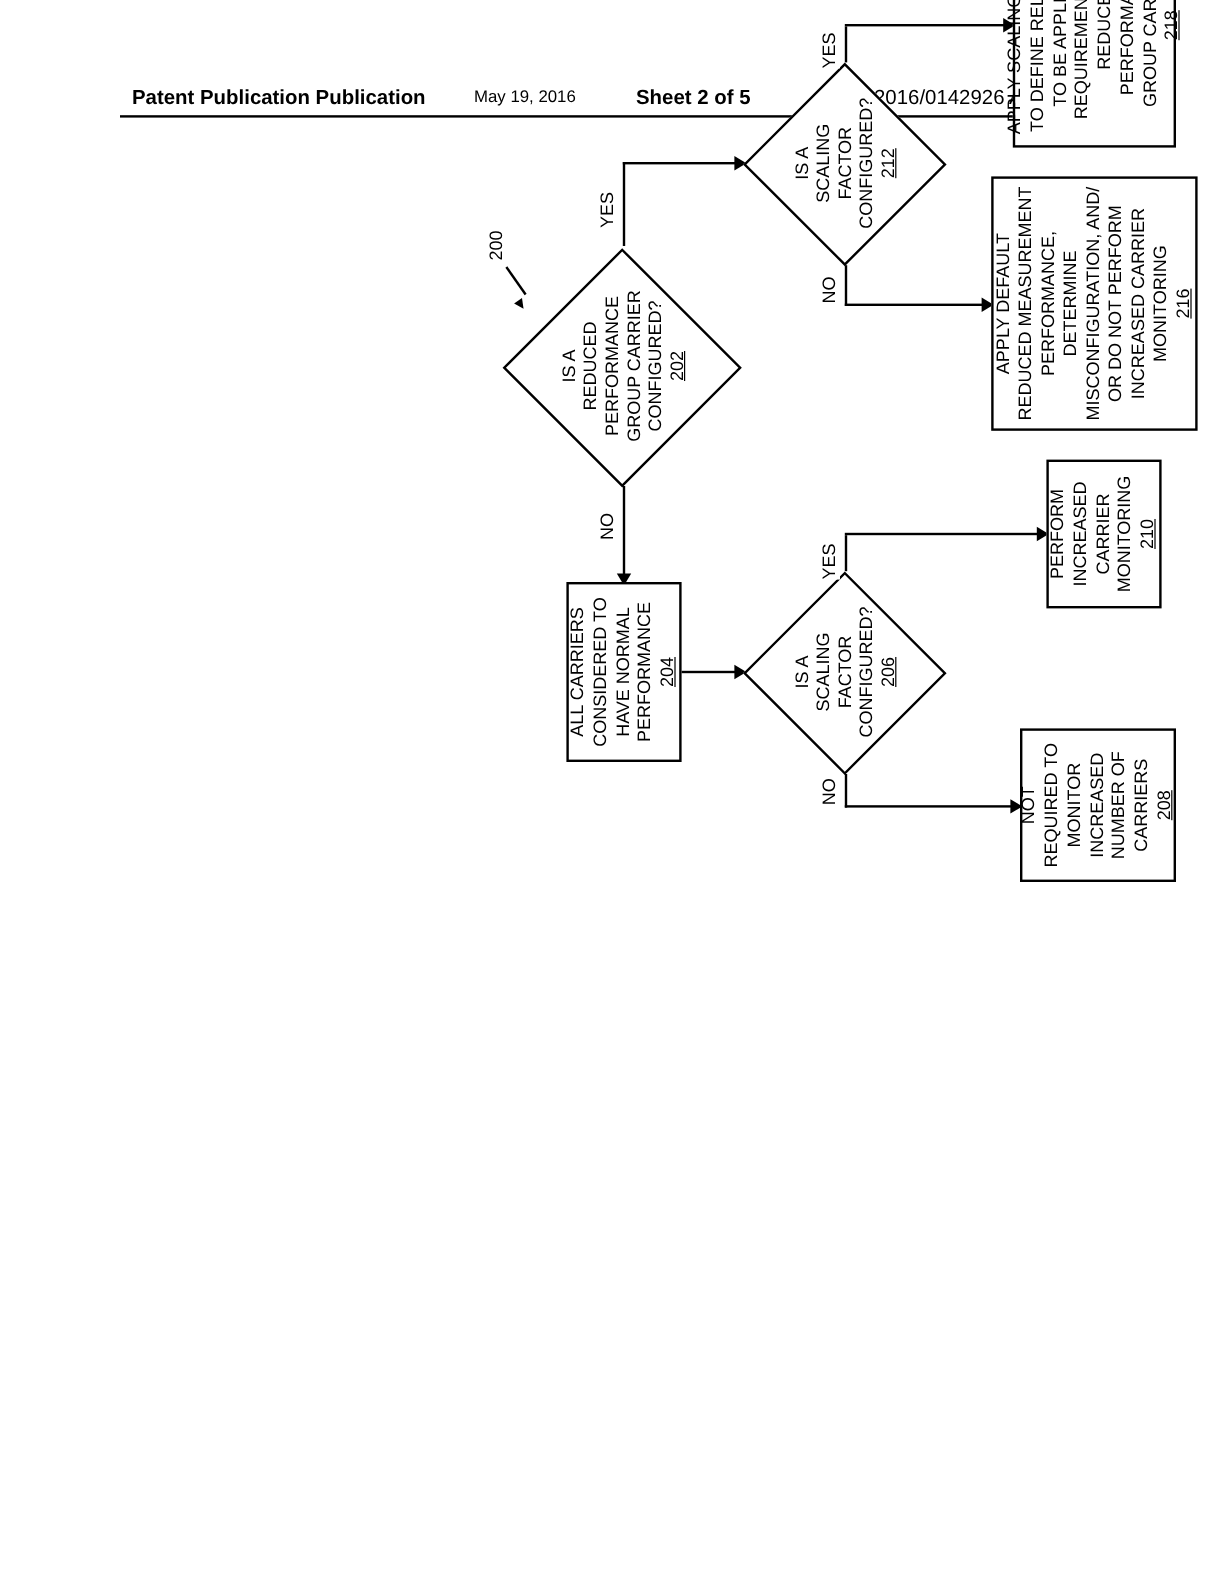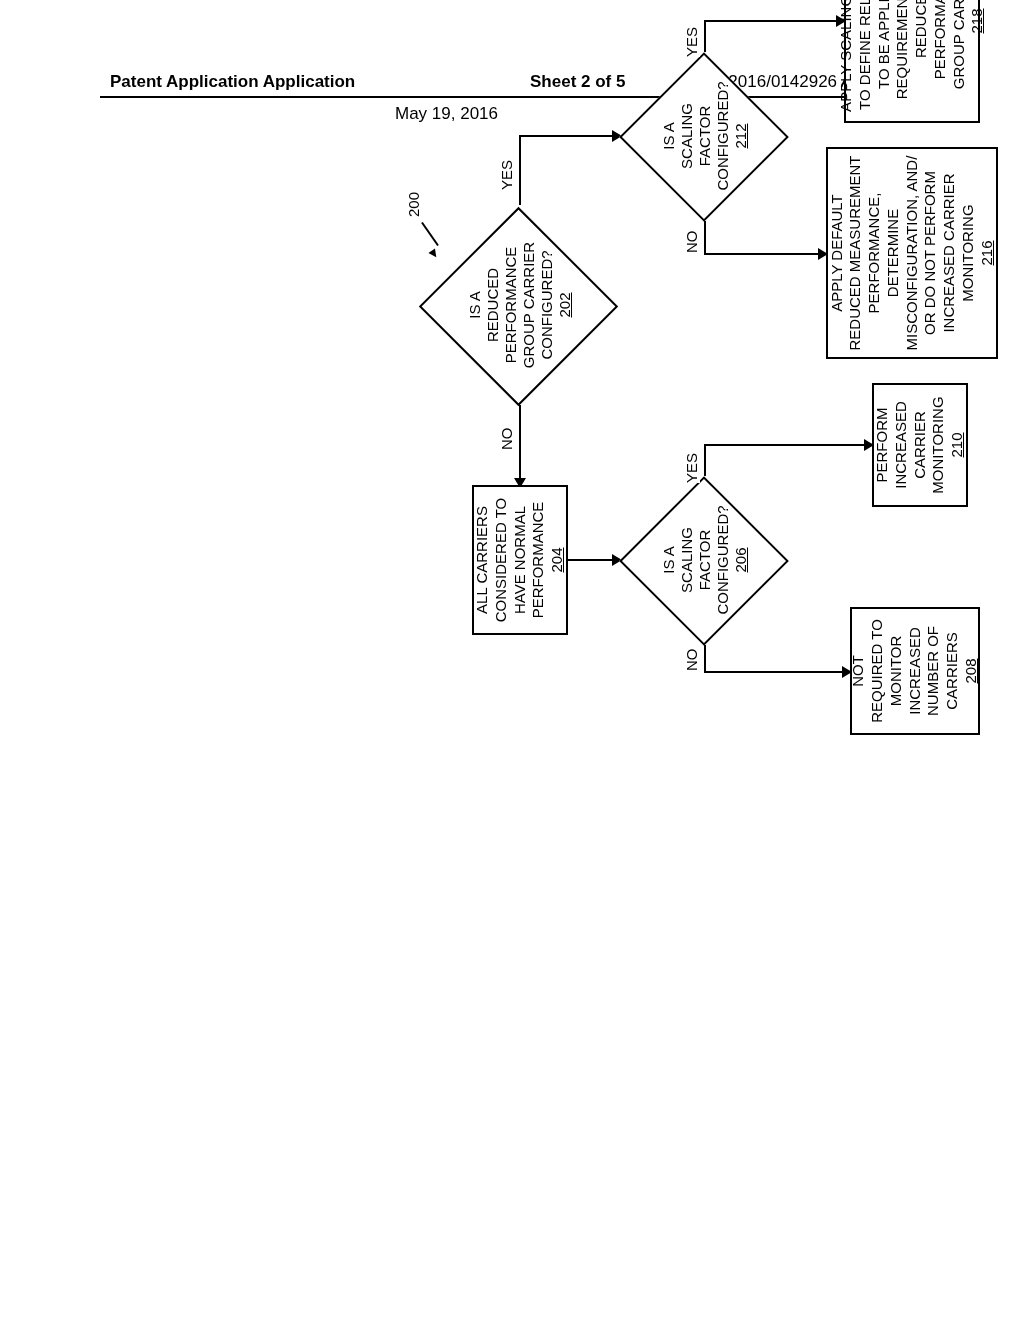--- a/index.html
+++ b/index.html
@@ -1,20 +1,20 @@
 <!DOCTYPE html>
 <html><head>
 <meta charset="utf-8">
 <style>
   * { box-sizing: border-box; margin: 0; padding: 0; }
   html, body { width: 1024px; height: 1320px; background: #fff; font-family: Arial, Helvetica, sans-serif; }
   .page { position: relative; width: 1024px; height: 1320px; }
   .header { position: absolute; top: 72px; left: 0; width: 1024px; }
   .header-left { position: absolute; left: 110px; font-weight: bold; font-size: 17px; }
-  .header-center { position: absolute; left: 395px; font-size: 17px; margin-top: 32px; }
+  .header-center { position: absolute; left: 395px; font-size: 14px; }
   .header-sheet { position: absolute; left: 530px; font-size: 17px; font-weight: bold; }
   .header-right { position: absolute; left: 700px; font-size: 17px; }
   .header-rule { position: absolute; top: 96px; left: 100px; width: 790px; height: 2px; background: #000; }
 
   .diagram-area {
     position: absolute;
     left: 420px;
     top: 605px;
     width: 10px;
     height: 10px;
@@ -83,21 +83,21 @@
     position: absolute;
     font-size: 15px;
   }
 </style>
 </head>
 <body>
 
 <div class="page">
 
   <div class="header">
-    <div class="header-left">Patent Application Application</div>
+    <div class="header-left">Patent Publication Publication</div>
     <div class="header-center">May 19, 2016</div>
     <div class="header-sheet">Sheet 2 of 5</div>
     <div class="header-right">US 2016/0142926 A1</div>
   </div>
   <div class="header-rule"></div>
 
   <div class="diagram-area">
     <div class="diagram">
 
       <div class="reflabel" style="left:388px; top:-15px;">200</div>

